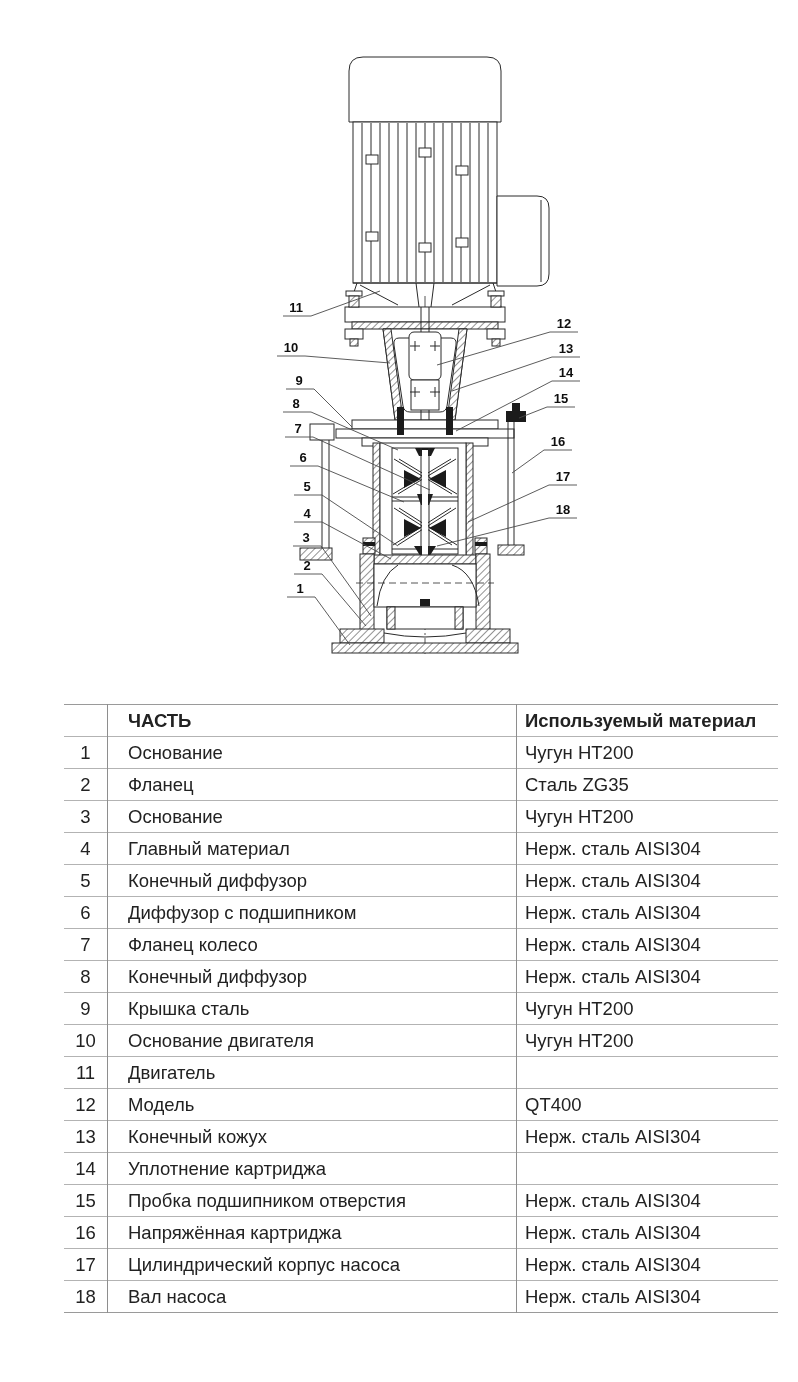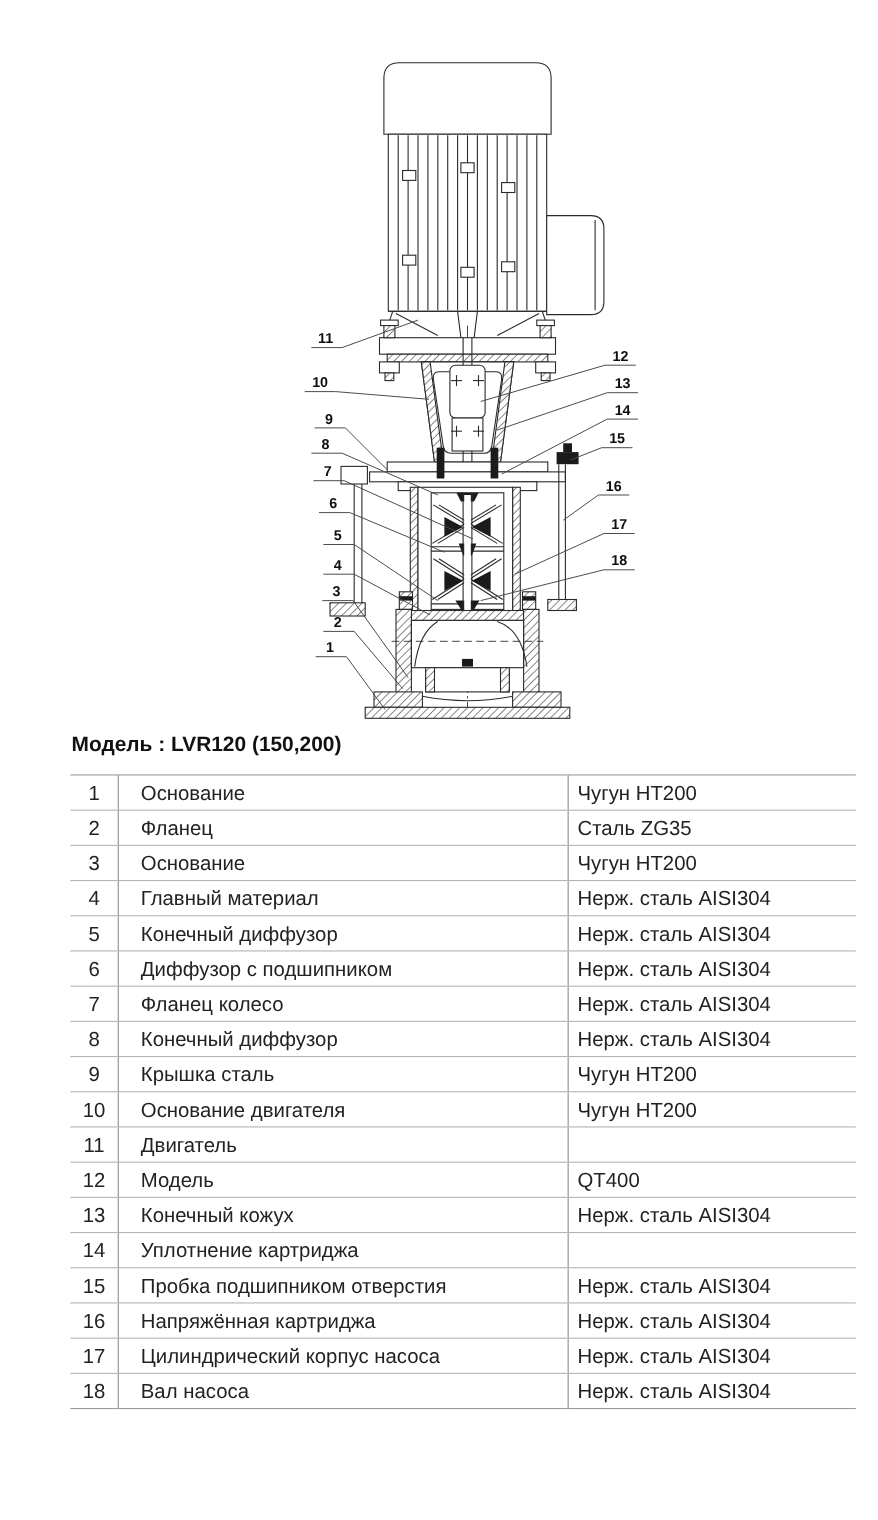--- a/index.html
+++ b/index.html
@@ -247,24 +247,28 @@
         <text x="561" y="403" class="co-label">15</text>
         <polyline points="572,450 544,450 512,473" class="co-line"></polyline>
         <text x="558" y="446" class="co-label">16</text>
         <polyline points="577,485 549,485 468,522" class="co-line"></polyline>
         <text x="563" y="481" class="co-label">17</text>
         <polyline points="577,518 549,518 437,546" class="co-line"></polyline>
         <text x="563" y="514" class="co-label">18</text>
       </g>
   </svg>
 
-  <div class="model-title">Модель : LVR120 (150,200)</div>
 
   <table class="parts">
     <tbody>
+        <tr>
+      <th class="c-num"></th>
+      <th class="c-part">ЧАСТЬ</th>
+      <th class="c-mat">Используемый материал</th>
+    </tr>
     <tr>
           <td class="c-num">1</td>
           <td class="c-part">Основание</td>
           <td class="c-mat">Чугун HT200</td>
         </tr>
     <tr>
           <td class="c-num">2</td>
           <td class="c-part">Фланец</td>
           <td class="c-mat">Сталь ZG35</td>
         </tr>

